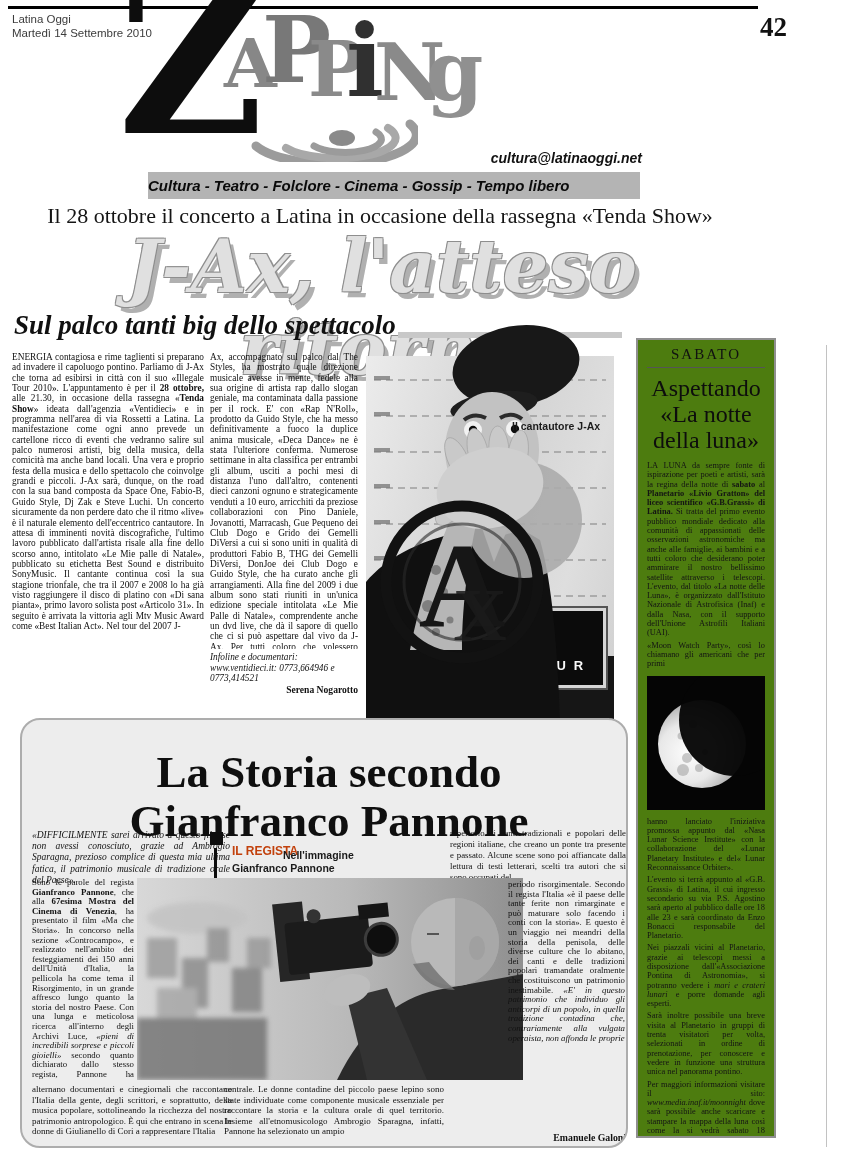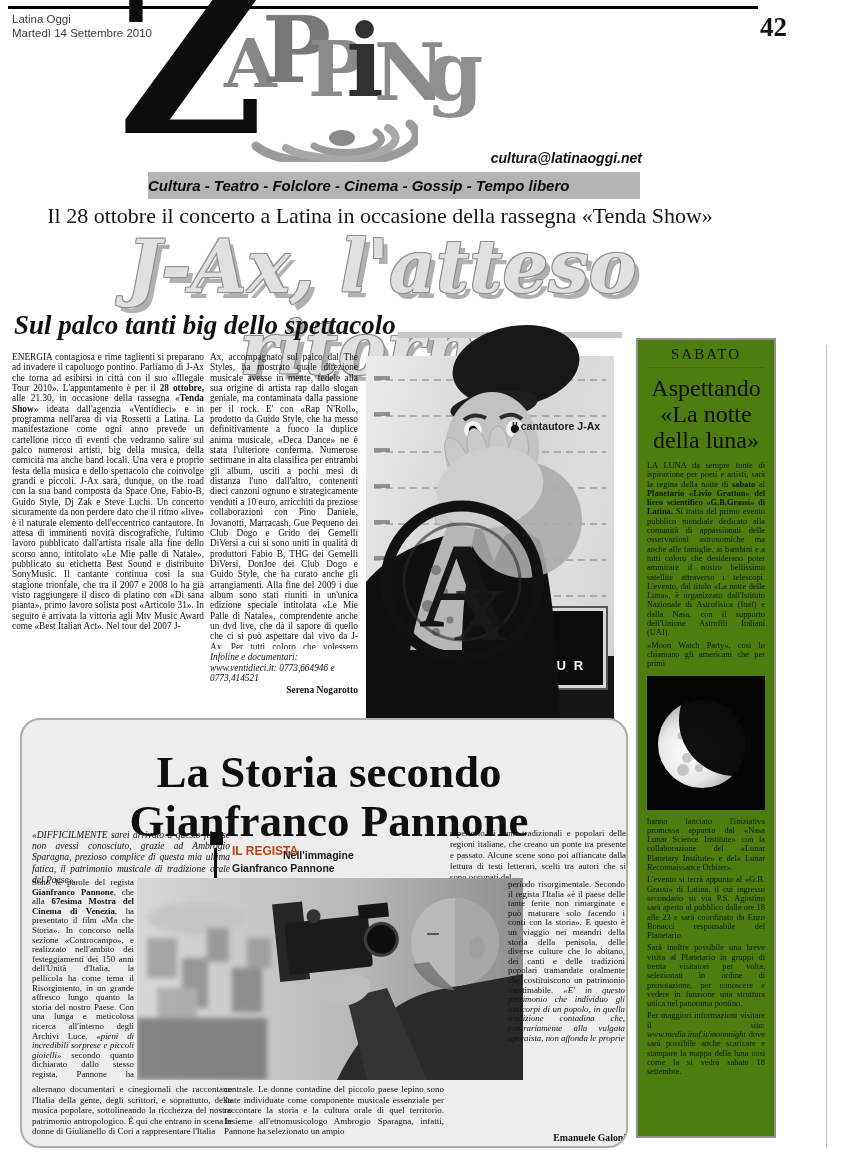--- a/index.html
+++ b/index.html
@@ -217,20 +217,21 @@
             <circle cx="34" cy="60" r="3.5"></circle>
           <circle cx="58" cy="76" r="3"></circle>
             <circle cx="46" cy="48" r="4"></circle>
             <circle cx="36" cy="94" r="6"></circle>
         </g>
         <circle cx="88" cy="44" r="56" fill="#050505" opacity="0.96"></circle>
       </svg>
     </div>
     <p class="sb-p">hanno lanciato l'iniziativa promossa appunto dal «Nasa Lunar Science Institute» con la collaborazione del «Lunar Planetary Institute» e del« Lunar Reconnaissance Orbiter».</p>
     <p class="sb-p">L'evento si terrà appunto al «G.B. Grassi» di Latina, il cui ingresso secondario su via P.S. Agostino sarà aperto al pubblico dalle ore 18 alle 23 e sarà coordinato da Enzo Bonacci responsabile del Planetario.</p>
+    <p class="sb-p"><span>Nei piazzali vicini al Planetario, grazie ai telescopi messi a disposizione dall'«Associazione Pontina di Astronomia», si potranno vedere i </span><span class="i">mari e crateri lunari</span><span> e porre domande agli esperti.</span></p>
     <p class="sb-p">Sarà inoltre possibile una breve visita al Planetario in gruppi di trenta visitatori per volta, selezionati in ordine di prenotazione, per conoscere e vedere in funzione una struttura unica nel panorama pontino.</p>
     <p class="sb-p"><span>Per maggiori informazioni visitare il sito: </span><span class="i">www.media.inaf.it/moonnight</span><span> dove sarà possibile anche scaricare e stampare la mappa della luna così come la si vedrà sabato 18 settembre.</span></p>
 
   </div>
   <div class="abs right-hairline"></div>
 
   <div class="abs storybox">
     <div class="story-title">
       <div>La Storia secondo</div>
       <div>Gianfranco Pannone</div>

